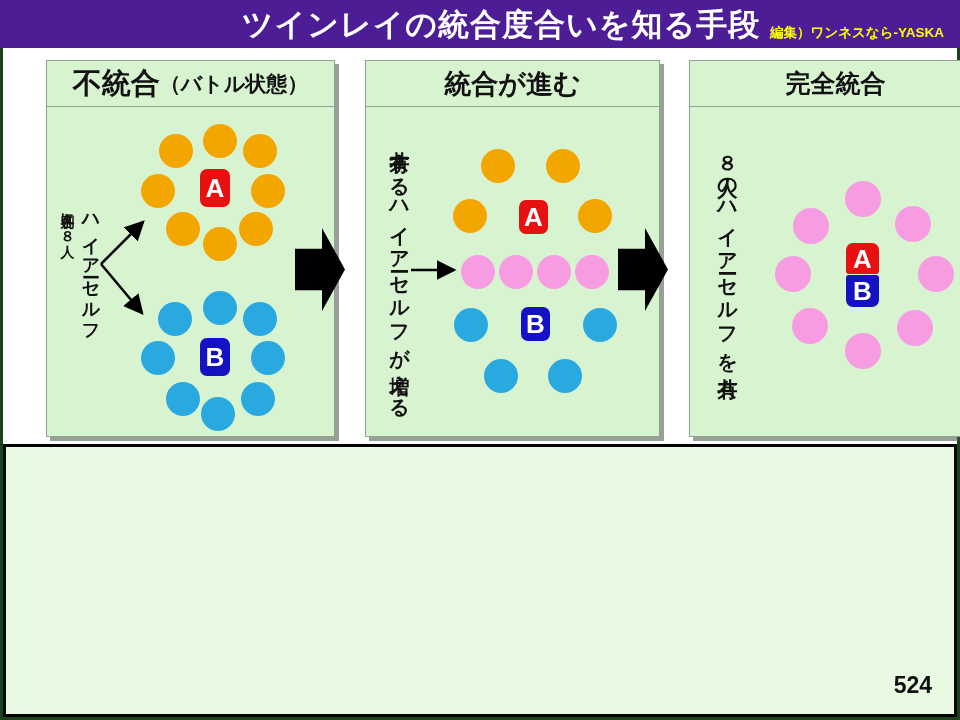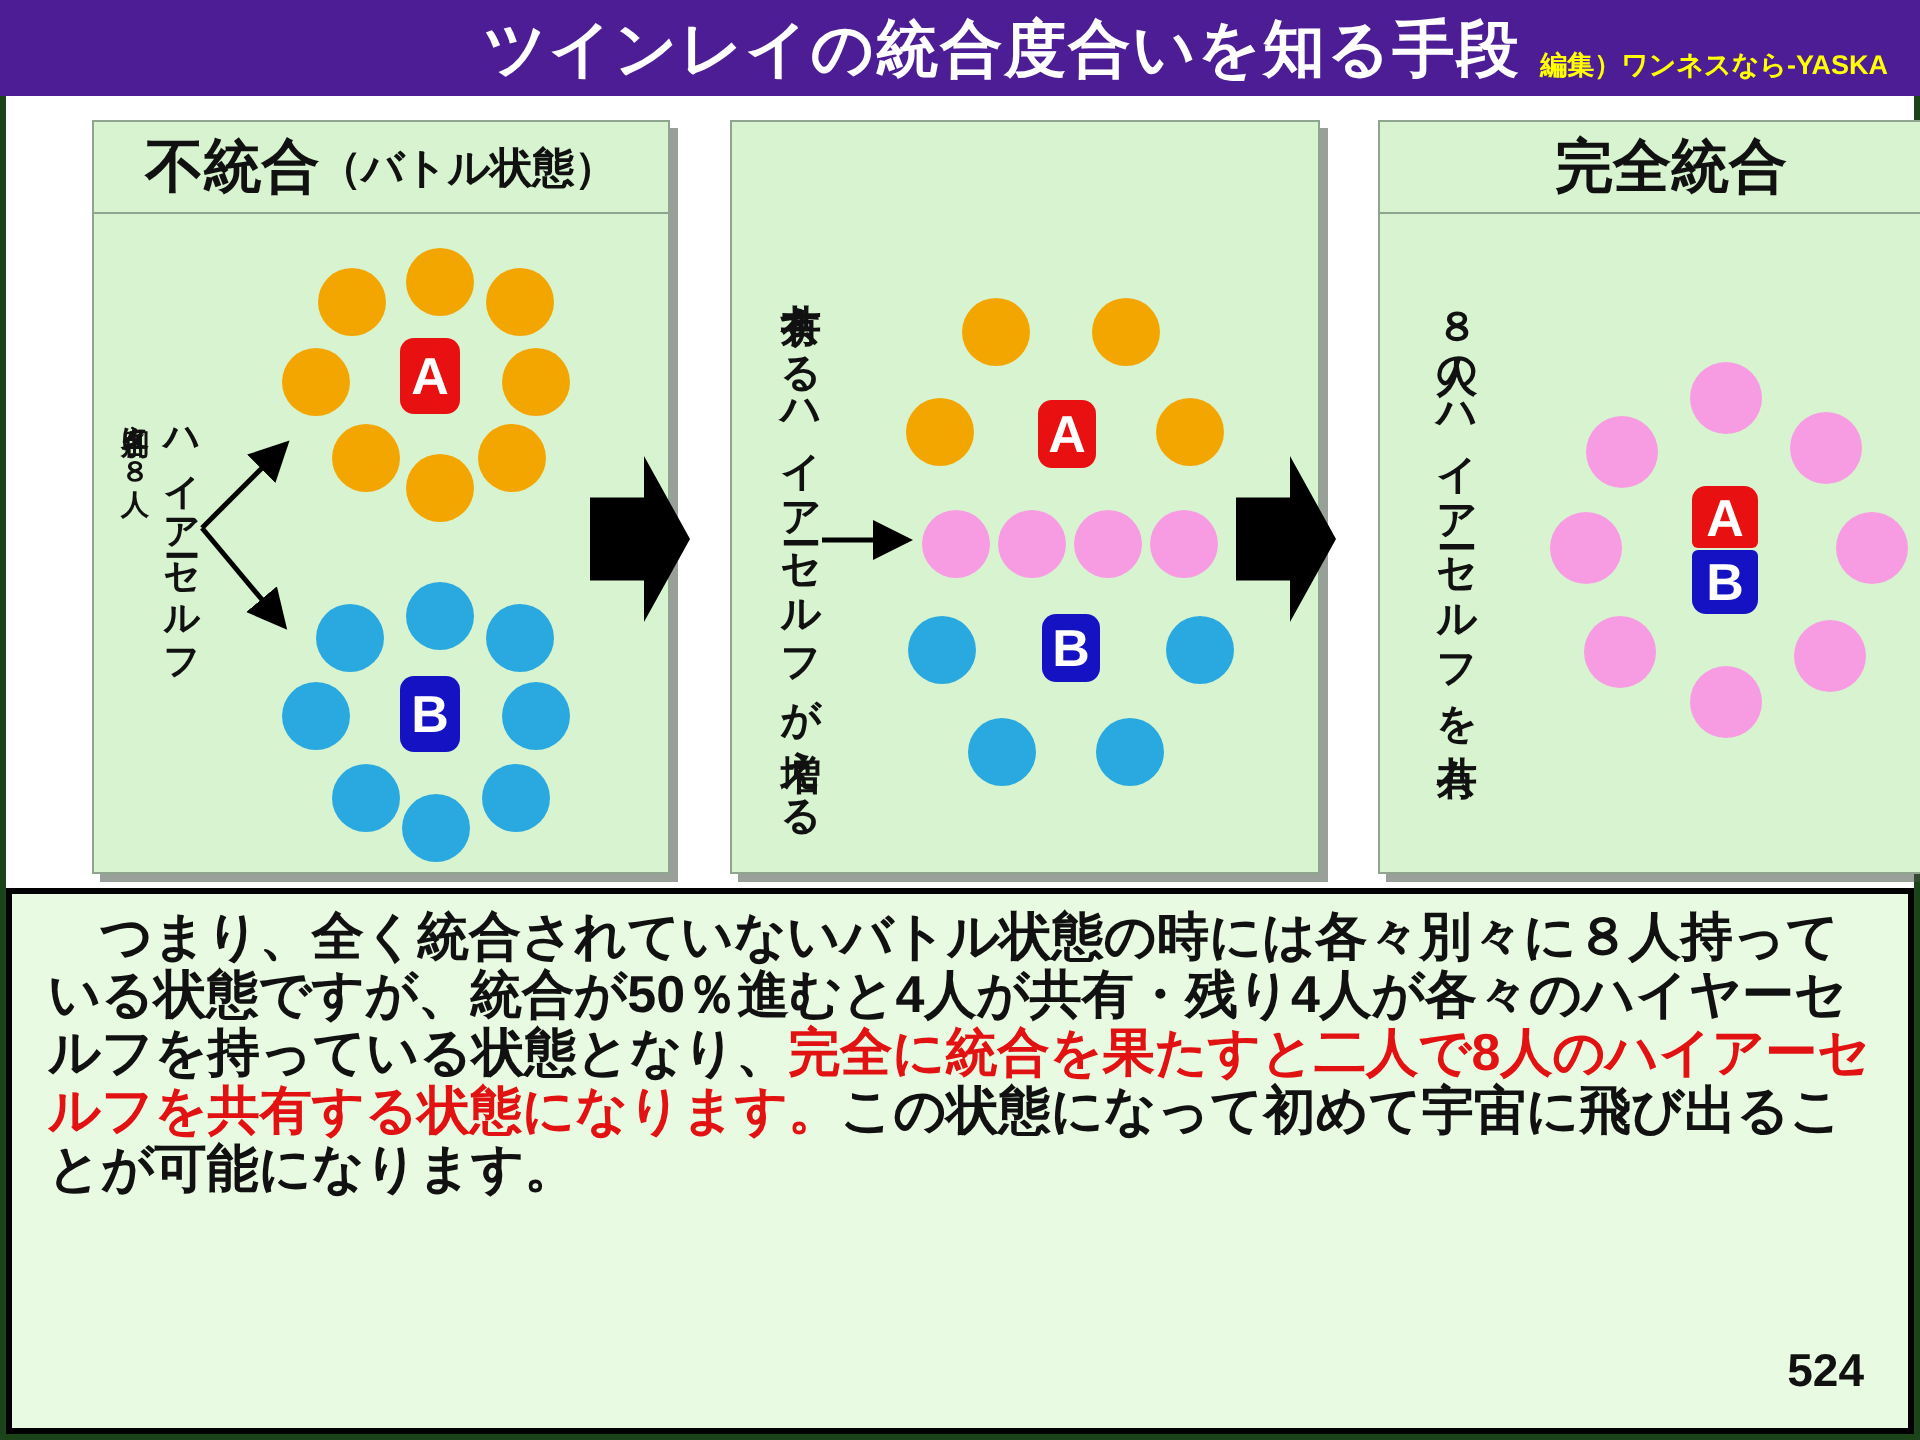--- a/index.html
+++ b/index.html
@@ -125,20 +125,23 @@
         </marker>
       </defs>
       <line x1="14" y1="53" x2="56" y2="11" stroke="#000" stroke-width="2.5" marker-end="url(#ah1)"></line>
       <line x1="14" y1="53" x2="55" y2="102" stroke="#000" stroke-width="2.5" marker-end="url(#ah1)"></line>
     </svg>
     <div class="ab-label label-a" style="left:153px;top:108px;width:30px;height:38px;">A</div>
     <div class="ab-label label-b" style="left:153px;top:277px;width:30px;height:38px;">B</div>
   </div>
 
   <div class="panel" style="left:333px;top:60px;width:295px;height:377px;">
+    <div class="panel-header">
+      <span class="h-main" style="font-size:27px;">統合が進む</span>
+    </div>
     <div class="dot-layer">
         <div class="dot" style="width: 34px; height: 34px; left: 115px; top: 88px; background: rgb(244, 166, 0);"></div>
         <div class="dot" style="width: 34px; height: 34px; left: 180px; top: 88px; background: rgb(244, 166, 0);"></div>
         <div class="dot" style="width: 34px; height: 34px; left: 87px; top: 138px; background: rgb(244, 166, 0);"></div>
         <div class="dot" style="width: 34px; height: 34px; left: 212px; top: 138px; background: rgb(244, 166, 0);"></div>
         <div class="dot" style="width: 34px; height: 34px; left: 95px; top: 194px; background: rgb(247, 156, 227);"></div>
         <div class="dot" style="width: 34px; height: 34px; left: 133px; top: 194px; background: rgb(247, 156, 227);"></div>
         <div class="dot" style="width: 34px; height: 34px; left: 171px; top: 194px; background: rgb(247, 156, 227);"></div>
         <div class="dot" style="width: 34px; height: 34px; left: 209px; top: 194px; background: rgb(247, 156, 227);"></div>
         <div class="dot" style="width: 34px; height: 34px; left: 88px; top: 247px; background: rgb(42, 169, 224);"></div>
@@ -154,21 +157,21 @@
         </marker>
       </defs>
       <line x1="3" y1="13" x2="46" y2="13" stroke="#000" stroke-width="2.5" marker-end="url(#ah2)"></line>
     </svg>
     <div class="ab-label label-a" style="left:153px;top:139px;width:29px;height:34px;">A</div>
     <div class="ab-label label-b" style="left:155px;top:246px;width:29px;height:34px;">B</div>
   </div>
 
   <div class="panel" style="left:657px;top:60px;width:293px;height:377px;">
     <div class="panel-header">
-      <span class="h-main" style="font-size:29px;">完全統合</span>
+      <span class="h-main" style="font-size:25px;">完全統合</span>
     </div>
     <div class="dot-layer">
         <div class="dot" style="width: 36px; height: 36px; left: 155px; top: 120px; background: rgb(247, 156, 227);"></div>
         <div class="dot" style="width: 36px; height: 36px; left: 205px; top: 145px; background: rgb(247, 156, 227);"></div>
         <div class="dot" style="width: 36px; height: 36px; left: 228px; top: 195px; background: rgb(247, 156, 227);"></div>
         <div class="dot" style="width: 36px; height: 36px; left: 207px; top: 249px; background: rgb(247, 156, 227);"></div>
         <div class="dot" style="width: 36px; height: 36px; left: 155px; top: 272px; background: rgb(247, 156, 227);"></div>
         <div class="dot" style="width: 36px; height: 36px; left: 102px; top: 247px; background: rgb(247, 156, 227);"></div>
         <div class="dot" style="width: 36px; height: 36px; left: 85px; top: 195px; background: rgb(247, 156, 227);"></div>
         <div class="dot" style="width: 36px; height: 36px; left: 103px; top: 147px; background: rgb(247, 156, 227);"></div>
@@ -176,18 +179,17 @@
     <span class="vtext" style="left:25px;top:80px;font-size:20px;letter-spacing:1.7px;">８人のハイアーセルフを共有</span>
     <div class="ab-label label-a" style="left:156px;top:182px;width:33px;height:31px;border-radius:7px 7px 3px 3px;">A</div>
     <div class="ab-label label-b" style="left:156px;top:214px;width:33px;height:32px;border-radius:3px 3px 7px 7px;">B</div>
   </div>
 
   <div class="big-arrow" style="left:295px;top:228px;"></div>
   <div class="big-arrow" style="left:618px;top:228px;"></div>
 
   <div class="bottom-box">
     <div class="body-text">
-      <p><span>　つまり、全く統合されていないバトル状態の時には各々別々に８人持っている状態ですが、統合が50％進むと4人が共有・残り4人が各々のハイヤーセルフを持っている状態となり、</span><span class="seg-red">完全に統合を果たすと二人で8人のハイアーセルフを共有する状態になります。</span><span>この状態になって初めて宇宙に飛び出ることが可能になります。</span></p>
     </div>
     <div class="page-number">524</div>
   </div>
 
 </div>
 
 </body></html>

